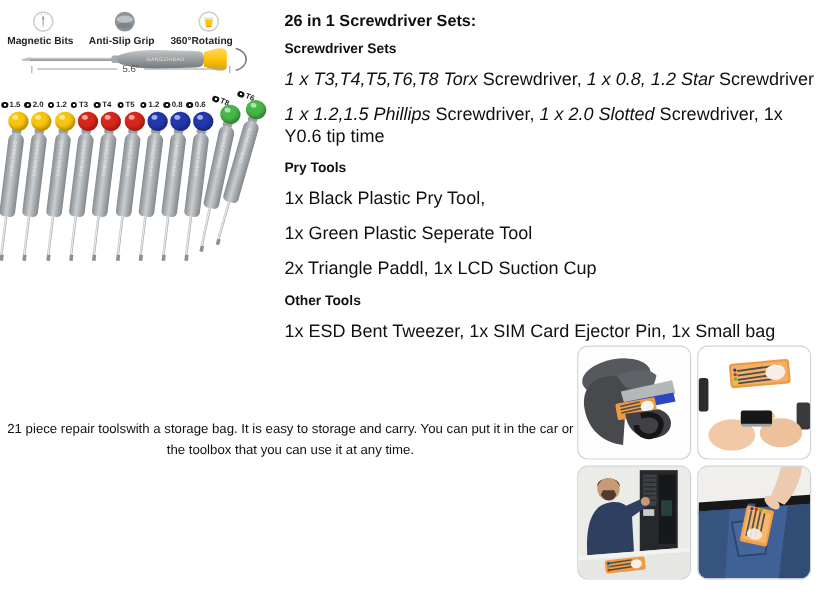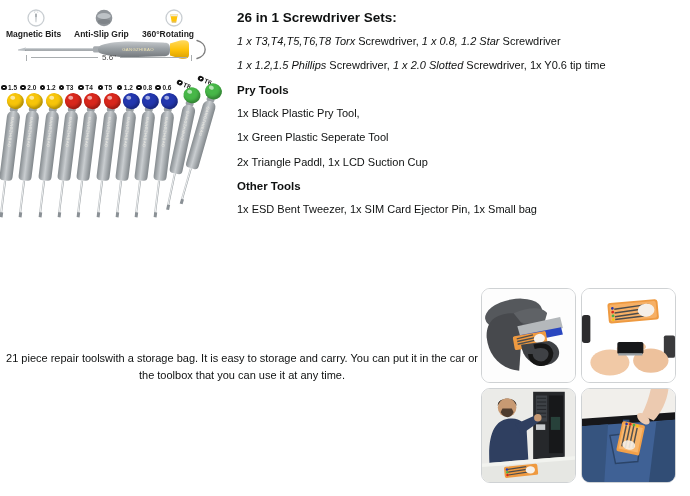--- a/index.html
+++ b/index.html
@@ -59,21 +59,21 @@
     color:rgba(246,244,234,.8);
   }
   .sd-shaft { width:2.5px; height:32px;
     background:linear-gradient(90deg,#b9bdc0,#eef0f1,#979da1); }
   .sd-tip  { width:3px; height:5px; background:#8a9095; }
 
   
   #description { position:absolute; left:237px; top:10px; width:445px; }
   .desc-title { font-size:13.5px; font-weight:700; margin:0 0 10px; }
   .sec-heading { font-size:11.5px; font-weight:700; margin:0 0 11px; }
-  .desc-line { font-size:11px; line-height:1.18; margin:0 0 11.5px; }
+  .desc-line { font-size:15px; line-height:1.18; margin:0 0 11.5px; }
   .it { font-style:italic; }
 
   
   #easy { position:absolute; left:3px; top:350px; width:478px; }
   .easy-heading { font-size:14px; font-weight:700; margin:0 0 5px; }
   .easy-body { font-size:11px; line-height:1.55; margin:0;text-align:center; }
 
   
   #photo-grid {
     position:absolute; left:481px; top:288px;
@@ -327,20 +327,21 @@
             <div class="sd-shaft"></div>
             <div class="sd-tip"></div>
           </div>
         </div>
       </div>
   </div>
 
   <div id="description">
     <h1 class="desc-title">26 in 1 Screwdriver Sets:</h1>
     <div id="sections">
+        <div class="sec-heading">Screwdriver Sets</div>
         <div class="desc-line"><span class="it">1 x T3,T4,T5,T6,T8 Torx</span><span> Screwdriver, </span><span class="it">1 x 0.8, 1.2 Star</span><span> Screwdriver</span></div>
         <div class="desc-line"><span class="it">1 x 1.2,1.5 Phillips</span><span> Screwdriver, </span><span class="it">1 x 2.0 Slotted</span><span> Screwdriver, 1x Y0.6 tip time</span></div>
         <div class="sec-heading">Pry Tools</div>
         <div class="desc-line"><span>1x Black Plastic Pry Tool,</span></div>
         <div class="desc-line"><span>1x Green Plastic Seperate Tool</span></div>
         <div class="desc-line"><span>2x Triangle Paddl, 1x LCD Suction Cup</span></div>
         <div class="sec-heading">Other Tools</div>
         <div class="desc-line"><span>1x ESD Bent Tweezer, 1x SIM Card Ejector Pin, 1x Small bag</span></div>
       </div>
   </div>

